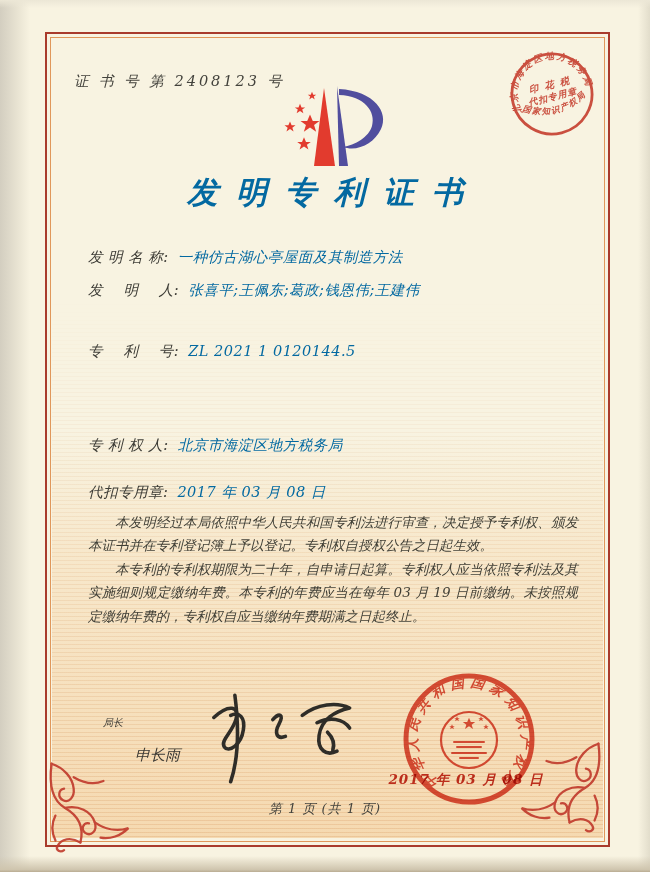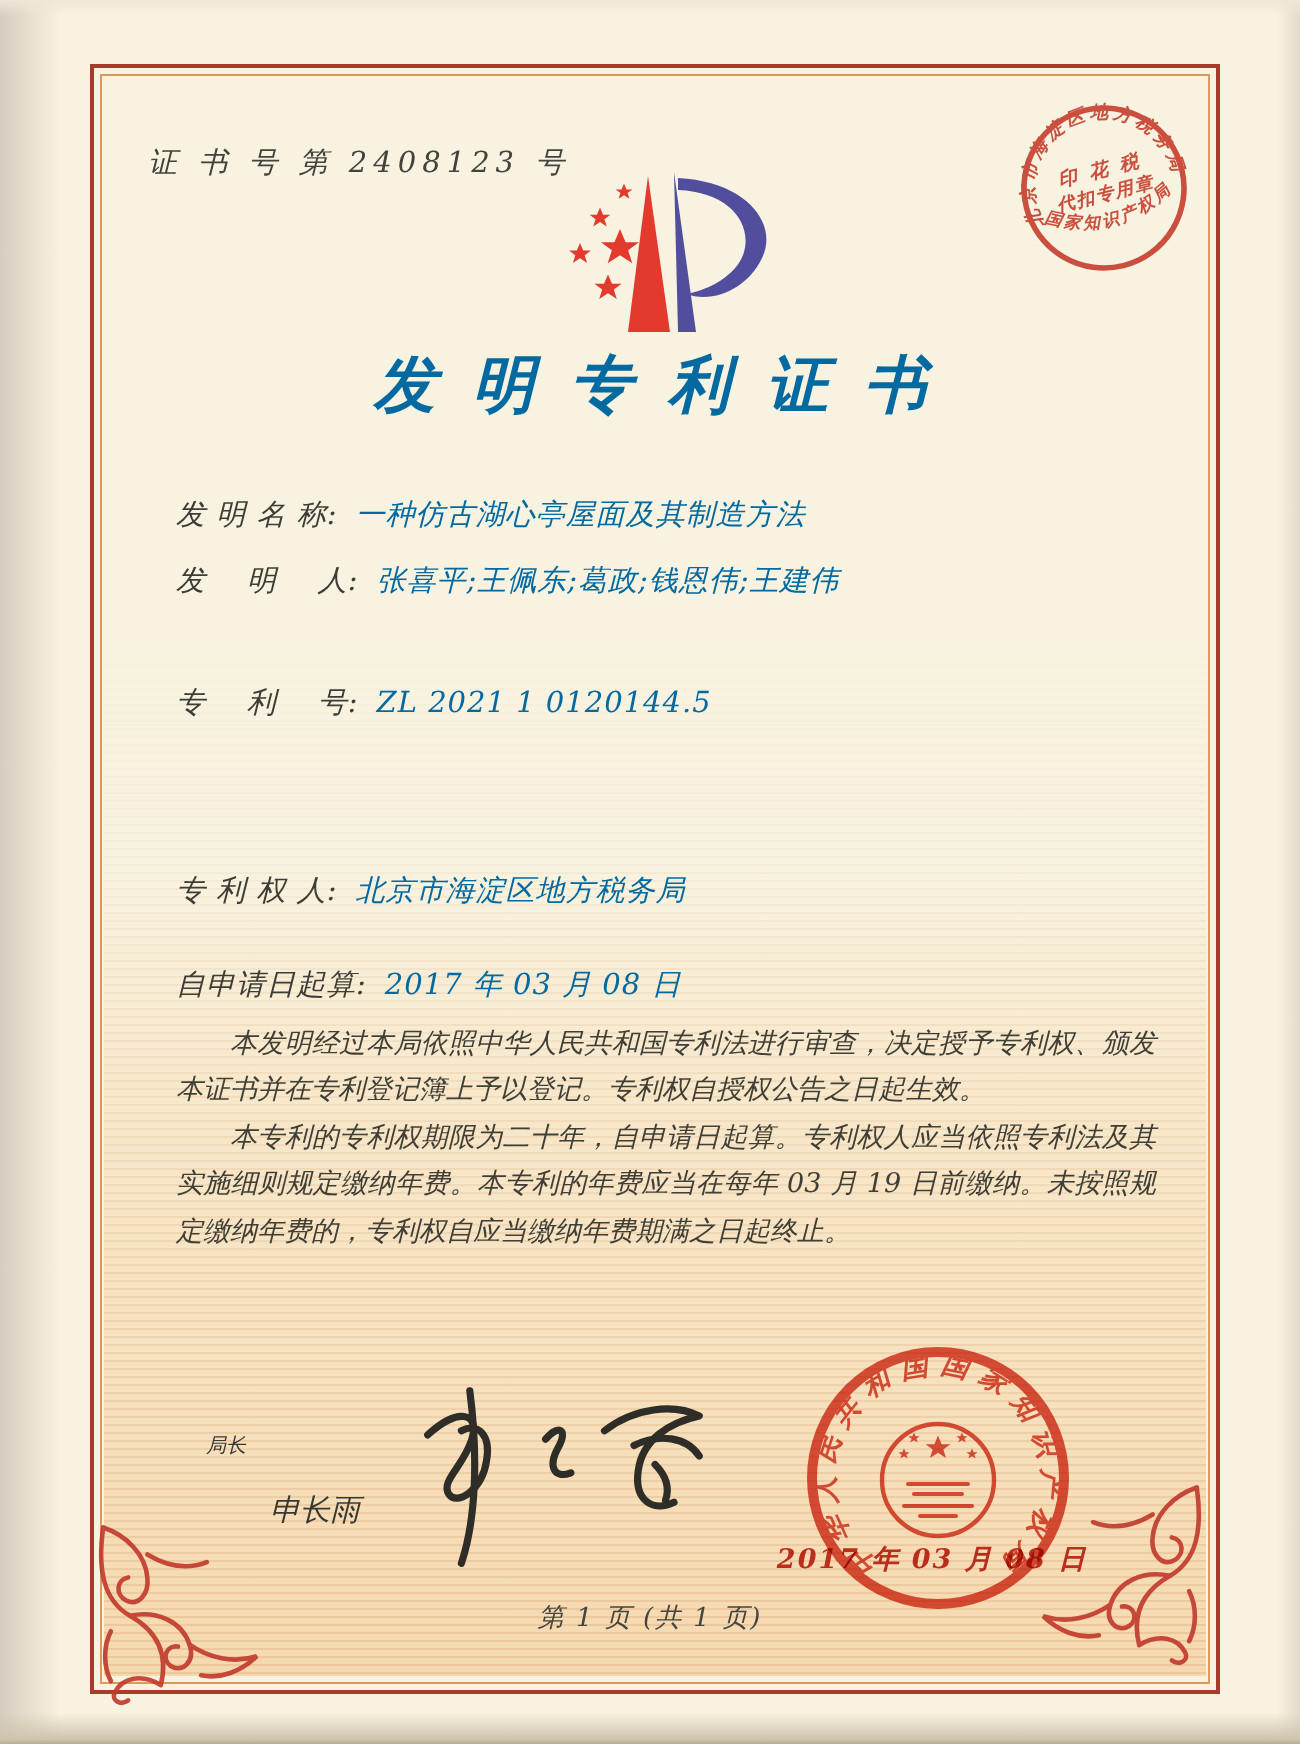--- a/index.html
+++ b/index.html
@@ -128,21 +128,21 @@
   <div class="row" style="top:281px">
     <span class="lbl">发    明    人:</span><span class="val">张喜平;王佩东;葛政;钱恩伟;王建伟</span>
   </div>
   <div class="row" style="top:342px">
     <span class="lbl">专    利    号:</span><span class="val">ZL 2021 1 0120144.5</span>
   </div>
   <div class="row" style="top:436px">
     <span class="lbl">专 利 权 人:</span><span class="val">北京市海淀区地方税务局</span>
   </div>
   <div class="row" style="top:483px">
-    <span class="lbl">自申请日起算:</span><span class="val">2017 年 03 月 08 日</span>
+    <span class="lbl">代扣专用章:</span><span class="val">2017 年 03 月 08 日</span>
   </div>
 
   <div class="body-text">
     <p>本发明经过本局依照中华人民共和国专利法进行审查，决定授予专利权、颁发本证书并在专利登记簿上予以登记。专利权自授权公告之日起生效。</p>
     <p>本专利的专利权期限为二十年，自申请日起算。专利权人应当依照专利法及其实施细则规定缴纳年费。本专利的年费应当在每年 03 月 19 日前缴纳。未按照规定缴纳年费的，专利权自应当缴纳年费期满之日起终止。</p>
   </div>
 
   <div class="sig-role">局长</div>
   <div class="sig-name">申长雨</div>
   <svg class="sig-script" viewBox="0 0 160 95">

